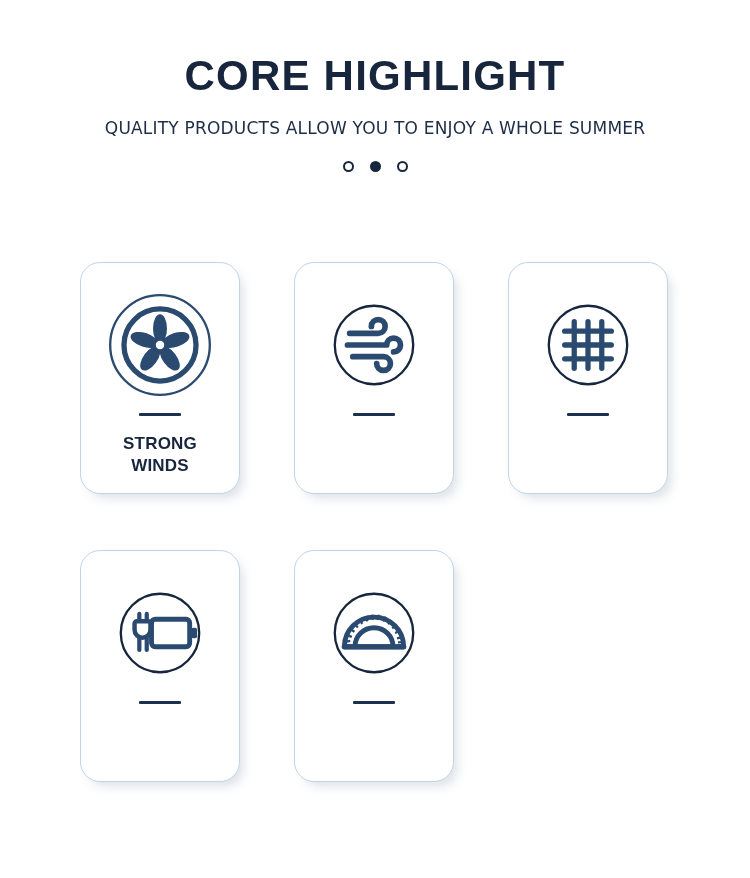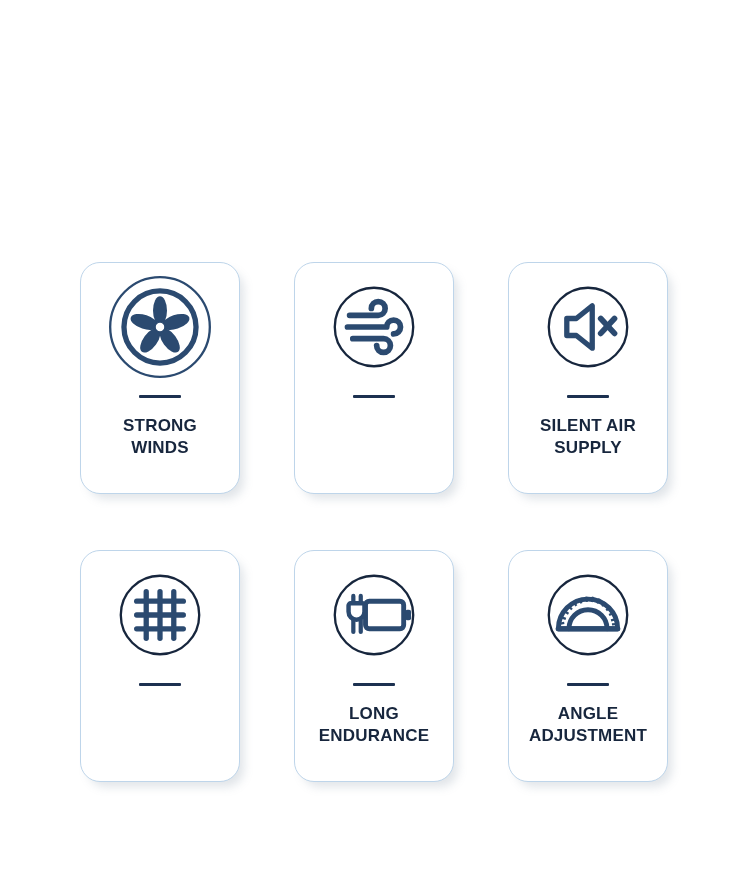--- a/index.html
+++ b/index.html
@@ -86,21 +86,21 @@
     position: relative;
     width: 160px;
     height: 232px;
     background: #ffffff;
     border: 1px solid #bed5ea;
     border-radius: 20px;
     box-shadow: 6px 7px 10px -2px rgba(120,135,155,0.22);
     display: flex;
     flex-direction: column;
     align-items: center;
-    padding-top: 8px;
+    padding-top: 26px;
   }
 
   .icon-wrap {
     width: 112px;
     height: 112px;
     display: flex;
     align-items: center;
     justify-content: center;
   }
 
@@ -128,20 +128,30 @@
     text-align: center;
     white-space: pre-line;
     padding: 0 6px;
   }
 </style>
 </head>
 <body>
 
 <div class="page">
 
+  <div class="header">
+    <h1 class="page-title">CORE HIGHLIGHT</h1>
+    <p class="page-subtitle">QUALITY PRODUCTS ALLOW YOU TO ENJOY A WHOLE SUMMER</p>
+
+    <div class="dots">
+      <span class="dot"></span>
+      <span class="dot active"></span>
+      <span class="dot"></span>
+    </div>
+  </div>
 
   <div class="grid">
 
     <div class="card">
       <div class="icon-wrap">
         <svg viewBox="0 0 100 100" xmlns="http://www.w3.org/2000/svg">
           <circle cx="50" cy="50" r="47" fill="none" stroke="#2b4a70" stroke-width="2.2"></circle>
           <circle cx="50" cy="50" r="34" fill="none" stroke="#2b4a70" stroke-width="5"></circle>
           <g fill="#2b4a70">
             <ellipse cx="50" cy="34.5" rx="6.6" ry="13.5" transform="rotate(0 50 50)"></ellipse>
@@ -166,35 +176,20 @@
           <g fill="none" stroke="#2b4a70" stroke-width="5.4" stroke-linecap="round" stroke-linejoin="round">
             <path d="M27 39 H54 a6.5 6.5 0 1 0 -6.5 -6.5"></path>
             <path d="M25 50 H62 a6.5 6.5 0 1 1 6.5 6.5"></path>
             <path d="M30 61 H59 a6.5 6.5 0 1 1 -6.5 6.5"></path>
           </g>
         </svg>
       </div>
       <div class="divider"></div>
     </div>
 
-    <div class="card">
-      <div class="icon-wrap">
-        <svg viewBox="0 0 100 100" xmlns="http://www.w3.org/2000/svg">
-          <circle cx="50" cy="50" r="37" fill="none" stroke="#17263d" stroke-width="2.2"></circle>
-          <path d="M30 42 H39 L54 30 V70 L39 58 H30 Z" fill="none" stroke="#2b4a70" stroke-width="5" stroke-linejoin="round" stroke-linecap="round"></path>
-          <g stroke="#2b4a70" stroke-width="5.4" stroke-linecap="round">
-            <line x1="62" y1="42" x2="75" y2="56"></line>
-            <line x1="75" y1="42" x2="62" y2="56"></line>
-          </g>
-        </svg>
-      </div>
-      <div class="divider"></div>
-      <div class="card-label">SILENT AIR
-SUPPLY</div>
-    </div>
 
     <div class="card">
       <div class="icon-wrap">
         <svg viewBox="0 0 100 100" xmlns="http://www.w3.org/2000/svg">
           <circle cx="50" cy="50" r="37" fill="none" stroke="#17263d" stroke-width="2.2"></circle>
           <g stroke="#2b4a70" stroke-width="5" stroke-linecap="round">
             <line x1="37" y1="28" x2="37" y2="72"></line>
             <line x1="50" y1="28" x2="50" y2="72"></line>
             <line x1="63" y1="28" x2="63" y2="72"></line>
             <line x1="28" y1="37" x2="72" y2="37"></line>
@@ -219,22 +214,20 @@
           <g stroke="#2b4a70" stroke-width="4" stroke-linecap="round">
             <line x1="30.5" y1="32" x2="30.5" y2="38"></line>
             <line x1="37.5" y1="32" x2="37.5" y2="38"></line>
 
             <line x1="30.5" y1="55" x2="30.5" y2="66"></line>
             <line x1="37.5" y1="55" x2="37.5" y2="66"></line>
           </g>
         </svg>
       </div>
       <div class="divider"></div>
-      <div class="card-label">LONG
-ENDURANCE</div>
     </div>
 
     <div class="card">
       <div class="icon-wrap">
         <svg viewBox="0 0 100 100" xmlns="http://www.w3.org/2000/svg">
           <circle cx="50" cy="50" r="37" fill="none" stroke="#17263d" stroke-width="2.2"></circle>
 
           <path d="M22 63 A28 28 0 0 1 78 63 Z" fill="none" stroke="#2b4a70" stroke-width="4.6" stroke-linejoin="round"></path>
 
           <path d="M32 63 A18 18 0 0 1 68 63" fill="none" stroke="#2b4a70" stroke-width="4.6" stroke-linecap="round"></path>
@@ -253,18 +246,16 @@
             <line x1="60.8" y1="34.6" x2="58.8" y2="39.2"></line>
             <line x1="66.3" y1="37.8" x2="63.4" y2="41.9"></line>
             <line x1="71.0" y1="42.3" x2="67.2" y2="45.6"></line>
             <line x1="74.4" y1="47.8" x2="69.9" y2="50.0"></line>
             <line x1="76.6" y1="53.9" x2="71.7" y2="55.0"></line>
             <line x1="77.6" y1="58.5" x2="72.6" y2="58.9"></line>
           </g>
         </svg>
       </div>
       <div class="divider"></div>
-      <div class="card-label">ANGLE
-ADJUSTMENT</div>
     </div>
 
   </div>
 </div>
 
 </body></html>

